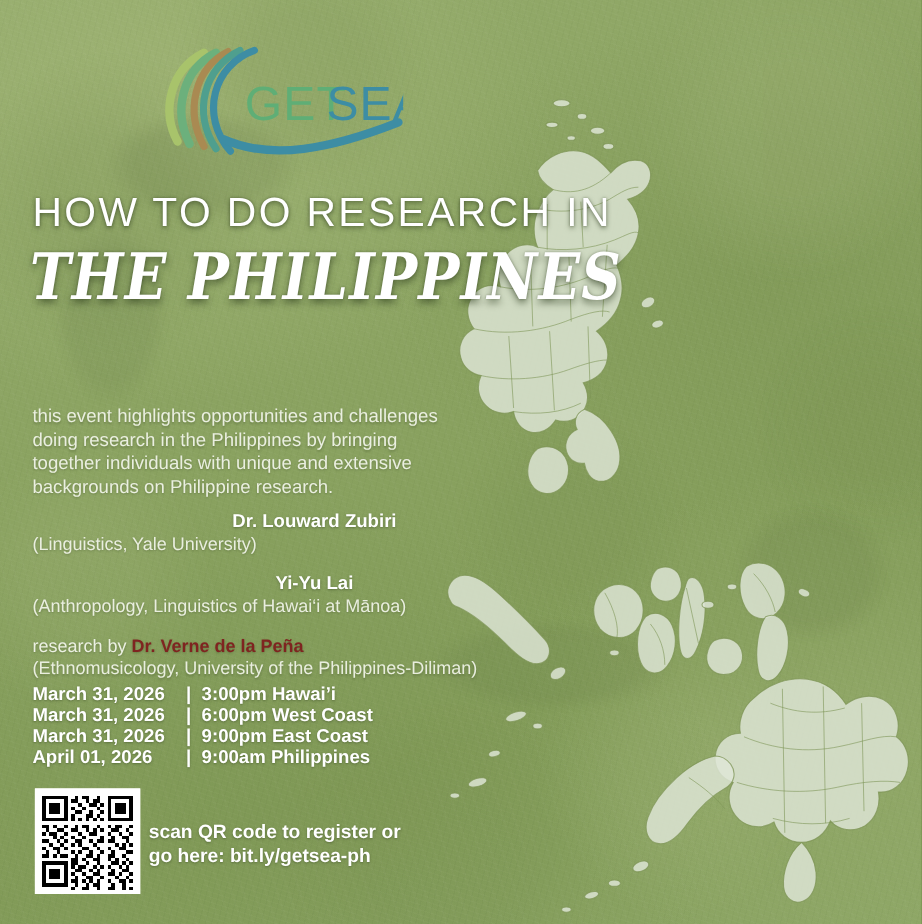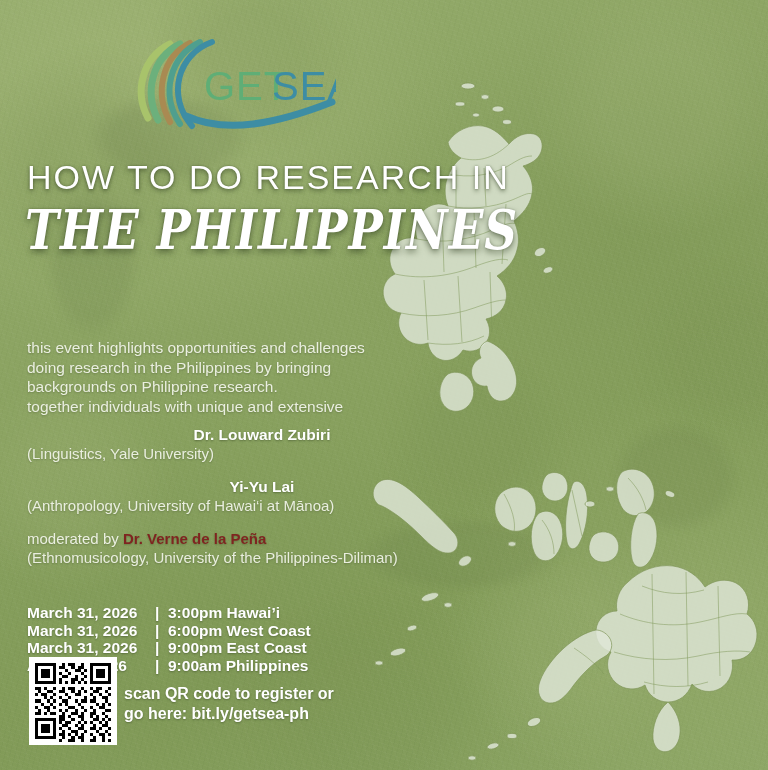--- a/index.html
+++ b/index.html
@@ -177,21 +177,20 @@
   
   .dates {
     position: absolute;
     left: 27px;
     top: 570px;
     font-size: 15.5px;
     font-weight: bold;
     line-height: 17.5px;
     color: #ffffff;
     text-shadow: 0 1px 2px rgba(45,60,28,0.45);
-    margin-top: 34px;
   }
   .date-row { display: flex; }
   .date-date { display: inline-block; width: 128px; }
   .date-sep  { display: inline-block; width: 13px; }
   .date-time { display: inline-block; }
 
   
   .qr {
     position: absolute;
     left: 29px;
@@ -367,35 +366,35 @@
     </svg>
   </div>
 
   <div class="headline-1">HOW TO DO RESEARCH IN</div>
   <div class="headline-2">THE PHILIPPINES</div>
 
 
   <div class="blurb">
     <div>this event highlights opportunities and challenges</div>
     <div>doing research in the Philippines by bringing</div>
+    <div>together individuals with unique and extensive</div>
     <div>backgrounds on Philippine research.</div>
-    <div>together individuals with unique and extensive</div>
   </div>
 
   <div class="speakers">
     <div class="spk">
       <div class="spk-name">Dr. Louward Zubiri</div>
       <div class="spk-affil">(Linguistics, Yale University)</div>
     </div>
     <div class="spk">
       <div class="spk-name">Yi-Yu Lai</div>
-      <div class="spk-affil">(Anthropology, University of Hawai‘i at Mānoa)</div>
+      <div class="spk-affil">(Anthropology, Linguistics of Hawai‘i at Mānoa)</div>
     </div>
     <div class="spk">
-      <div class="spk-mod-line"><span>moderated by </span><b>Dr. Verne de la Peña</b></div>
+      <div class="spk-mod-line"><span>research by </span><b>Dr. Verne de la Peña</b></div>
       <div class="spk-affil">(Ethnomusicology, University of the Philippines-Diliman)</div>
     </div>
   </div>
 
   <div class="dates">
     <div class="date-row">
       <span class="date-date">March 31, 2026</span>
       <span class="date-sep">|</span>
       <span class="date-time">3:00pm Hawai’i</span>
     </div>

